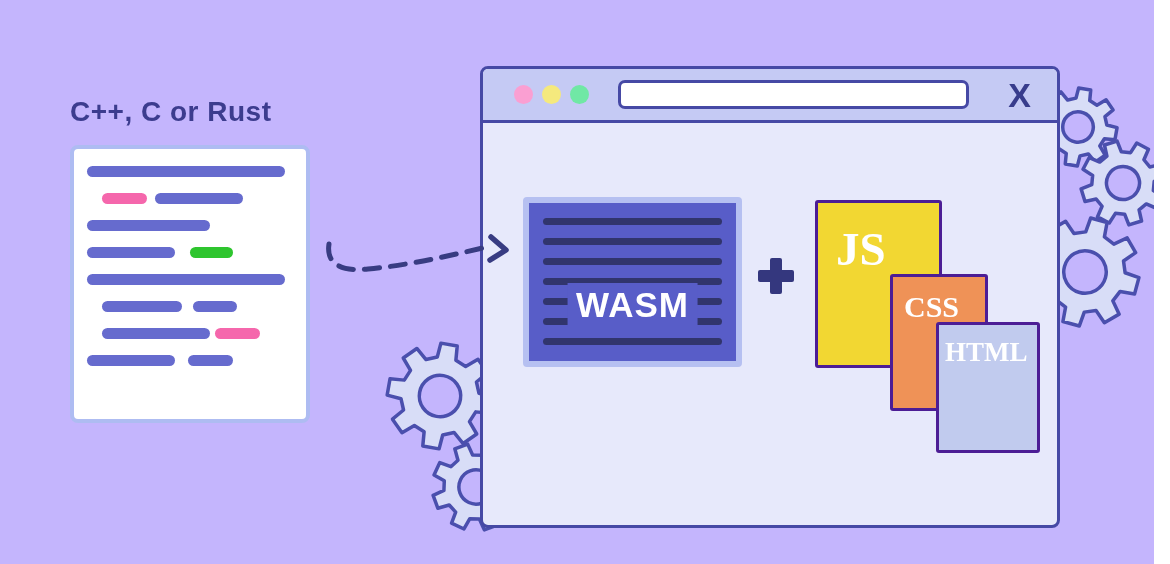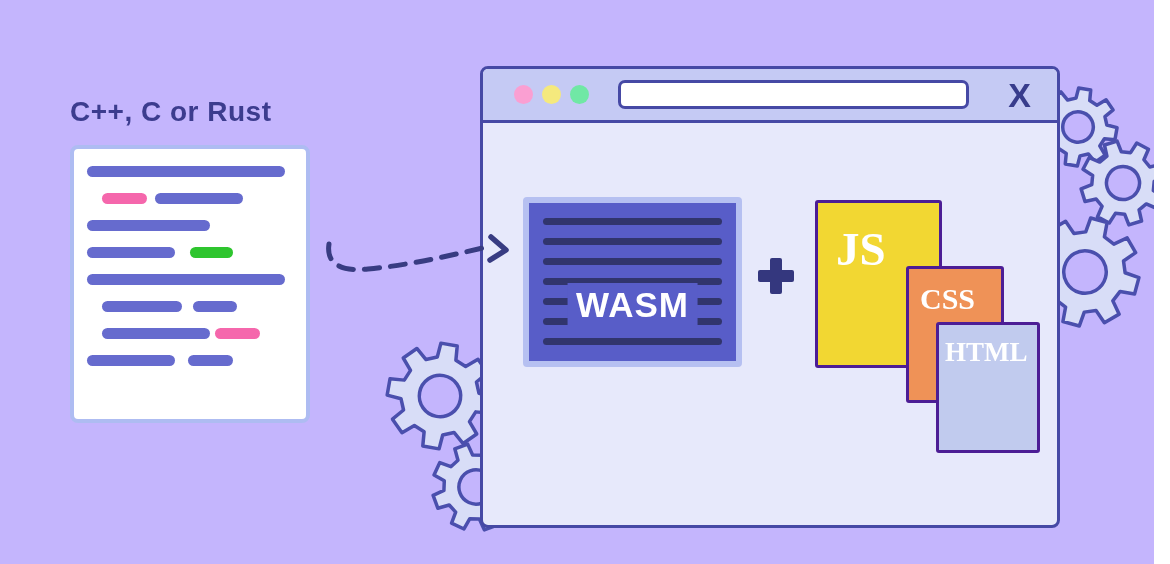--- a/index.html
+++ b/index.html
@@ -50,22 +50,22 @@
 
   
   .plus { position:absolute; left:275px; top:189px; width:36px; height:36px; }
   .plus .bar-v { position:absolute; left:12px; top:0; width:12px; height:36px; background:#34377e; border-radius:2px; }
   .plus .bar-h { position:absolute; left:0; top:12px; width:36px; height:12px; background:#34377e; border-radius:2px; }
 
   
   .card { position:absolute; border:3px solid #4c1d95; border-radius:3px; color:#ffffff; font-weight:bold;font-family:Liberation Serif, serif; }
   .card-js   { left:332px; top:131px; width:127px; height:168px; background:#f2d732;
     font-size:47px; padding:19px 0 0 18px; }
-  .card-css  { left:407px; top:197px; width:98px;  height:137px; background:#ef9257;
-    font-size:30px; padding:13px 0 0 11px;margin-left:16px; }
+  .card-css  { left:407px; top:205px; width:98px;  height:137px; background:#ef9257;
+    font-size:30px; padding:13px 0 0 11px; }
   .card-html { left:453px; top:253px; width:104px; height:131px; background:#c1cbee;
     font-size:27px; padding:12px 0 0 6px; }
 </style>
 </head>
 <body>
 
 <div class="canvas">
 
   <svg class="layer gears-layer" viewBox="0 0 1170 564">
     <defs>

